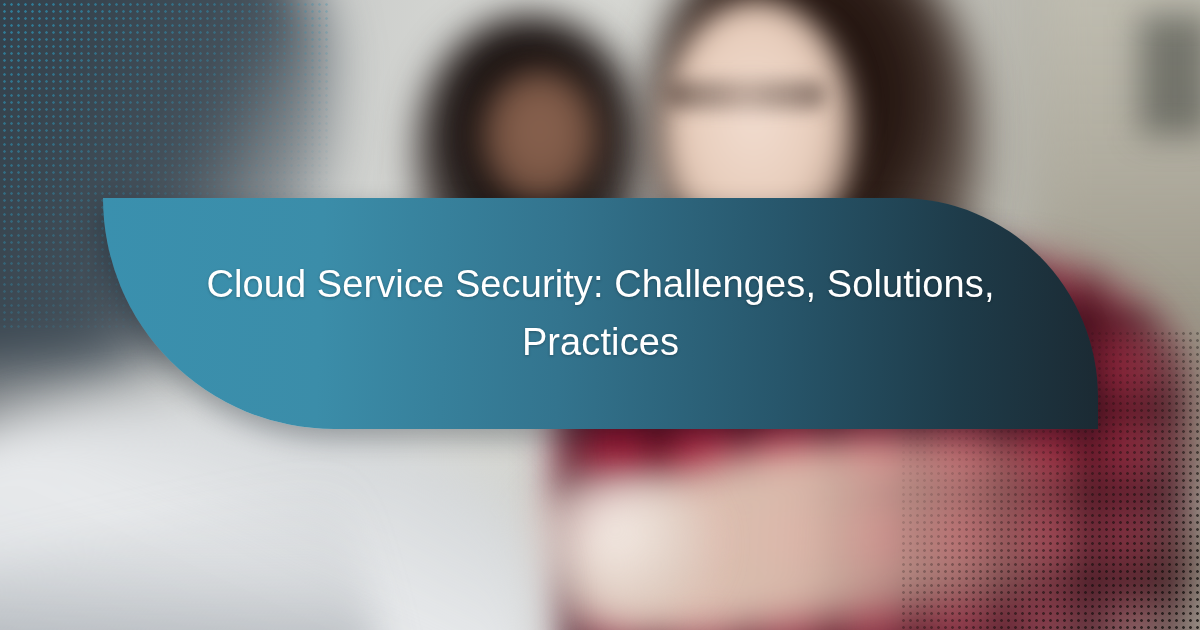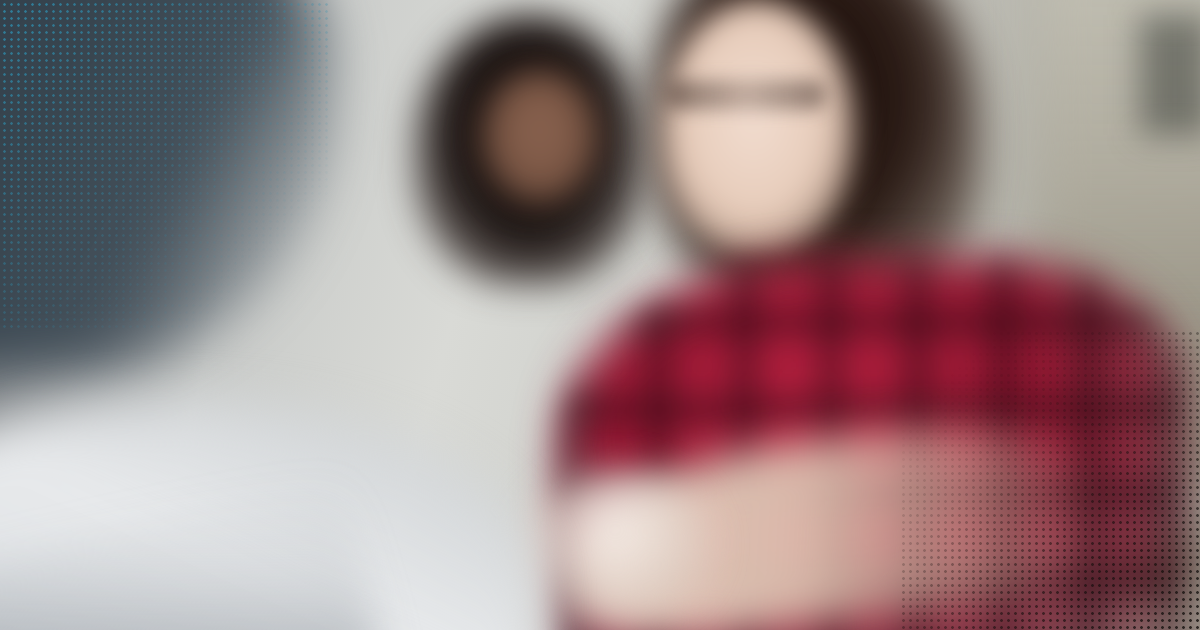--- a/index.html
+++ b/index.html
@@ -302,14 +302,18 @@
     <div class="bg-arm"></div>
     <div class="bg-hand"></div>
     <div class="bg-laptop"></div>
     <div class="bg-desk"></div>
     <div class="bg-lid"></div>
   </div>
 
   <div class="dots dots-tl"></div>
   <div class="dots dots-br"></div>
 
+  <div class="title-banner">
+    <h1 class="title-text">Cloud Service Security: Challenges, Solutions,
+Practices</h1>
+  </div>
 
 </div>
 
 </body></html>

